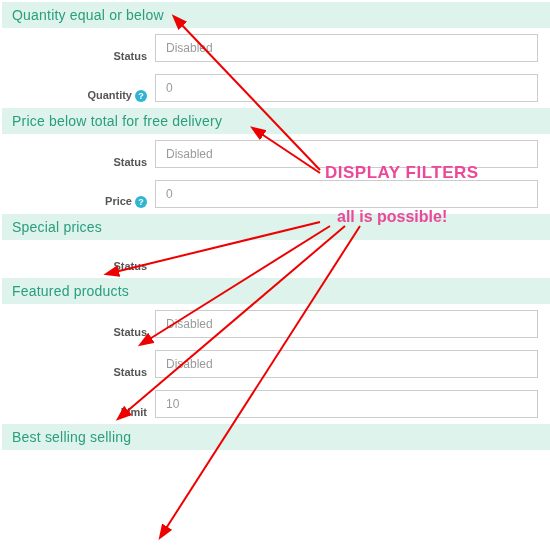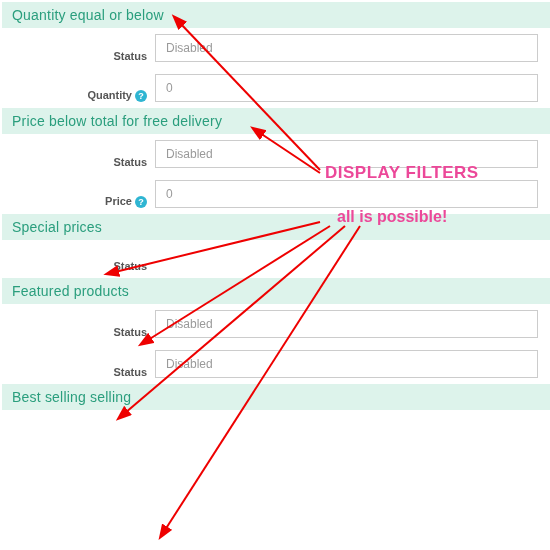--- a/index.html
+++ b/index.html
@@ -138,20 +138,26 @@
   </div>
 </div>
 
 <div class="section">
   <div class="form-row">
     <div class="form-label">Status</div>
     <div class="form-field">
       <input type="text" readonly="" value="Disabled" style="">
     </div>
   </div>
+  <div class="form-row">
+    <div class="form-label">Limit</div>
+    <div class="form-field">
+      <input type="text" value="10" style="">
+    </div>
+  </div>
 </div>
 
 <div class="section">
   <div class="section-header">Best selling selling</div>
 </div>
 
 <div class="annot annot-title">DISPLAY FILTERS</div>
 <div class="annot annot-sub">all is possible!</div>
 
 <svg class="arrows">

